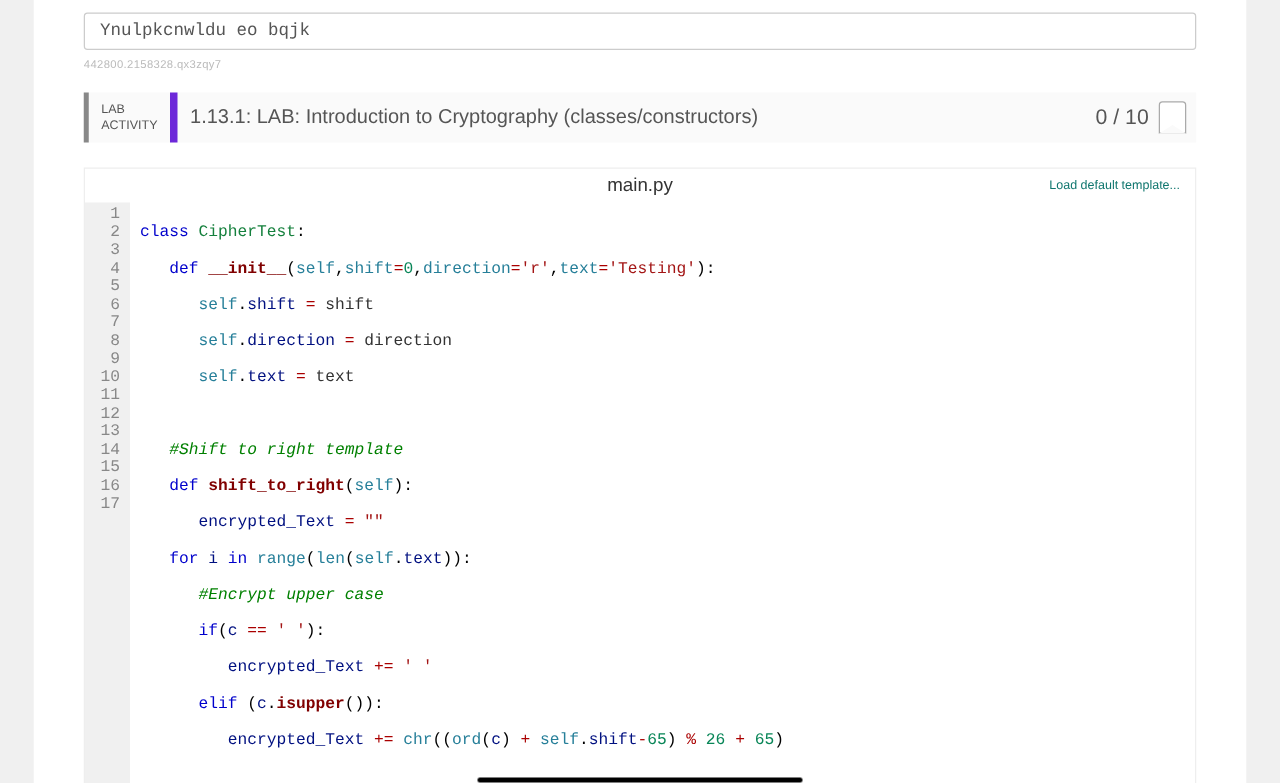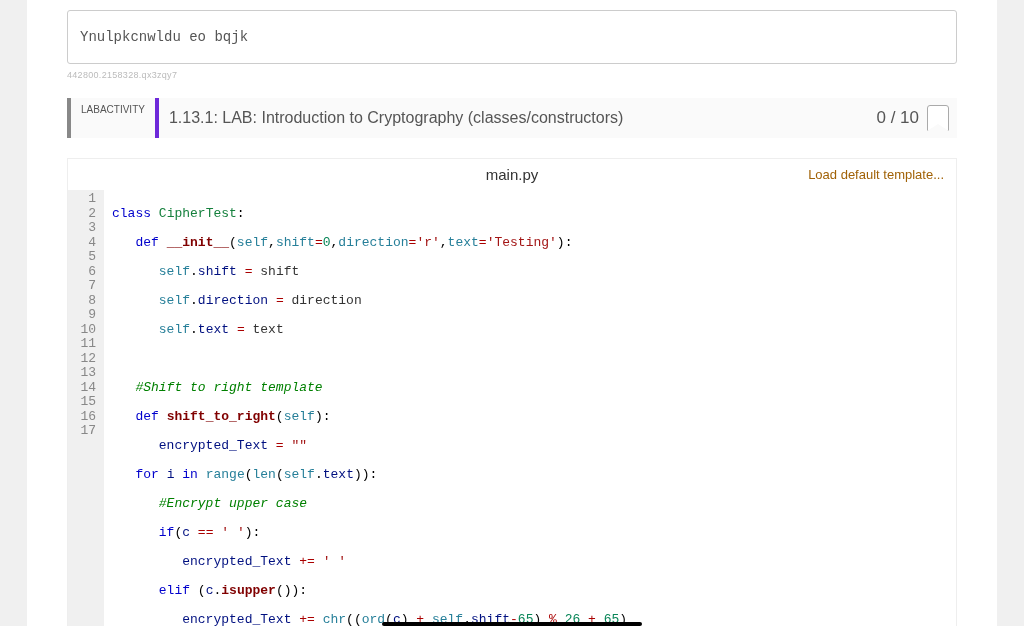--- a/index.html
+++ b/index.html
@@ -15,21 +15,21 @@
   .outer {
     background: #fff;
     width: 970px;
     padding: 10px 40px 30px 40px;
     min-height: 626px;
   }
   .search-bar {
     width: 100%;
     border: 1px solid #ccc;
     border-radius: 3px;
-    padding: 18px 12px;
+    padding: 6px 12px;
     font-family: 'Courier New', monospace;
     font-size: 14px;
     color: #555;
     background: #fff;
     margin-bottom: 6px;
   }
   .tiny-meta {
     font-size: 9px;
     color: #bbb;
     margin-bottom: 18px;
@@ -42,23 +42,23 @@
     background: #fafafa;
     border-left: 4px solid #888;
     height: 40px;
     margin-bottom: 20px;
   }
   .lab-tag {
     padding: 5px 10px;
     font-size: 10px;
     line-height: 1.3;
     color: #555;
-    border-right: 4px solid #6d28d9;
-    display: flex;
-    flex-direction: row;
+    border-right: 6px solid #6d28d9;
+    display: flex;
+    flex-direction: column;
     justify-content: center;
   }
   .lab-title {
     flex: 1;
     display: flex;
     align-items: center;
     padding-left: 10px;
     font-size: 16px;
     color: #555;
   }
@@ -101,22 +101,22 @@
   }
   .filename {
     position: absolute;
     left: 50%;
     transform: translateX(-50%);
     font-size: 15px;
     color: #333;
   }
   .load-template {
     margin-left: auto;
-    color: #a16207;
-    font-size: 13px;
+    color: #0f766e;
+    font-size: 10px;
     cursor: pointer;
   }
   .code-area {
     display: flex;
     font-family: 'Consolas', 'Monaco', 'Courier New', monospace;
     font-size: 13px;
     line-height: 14.5px;
     background: #fff;
     position: relative;
   }

